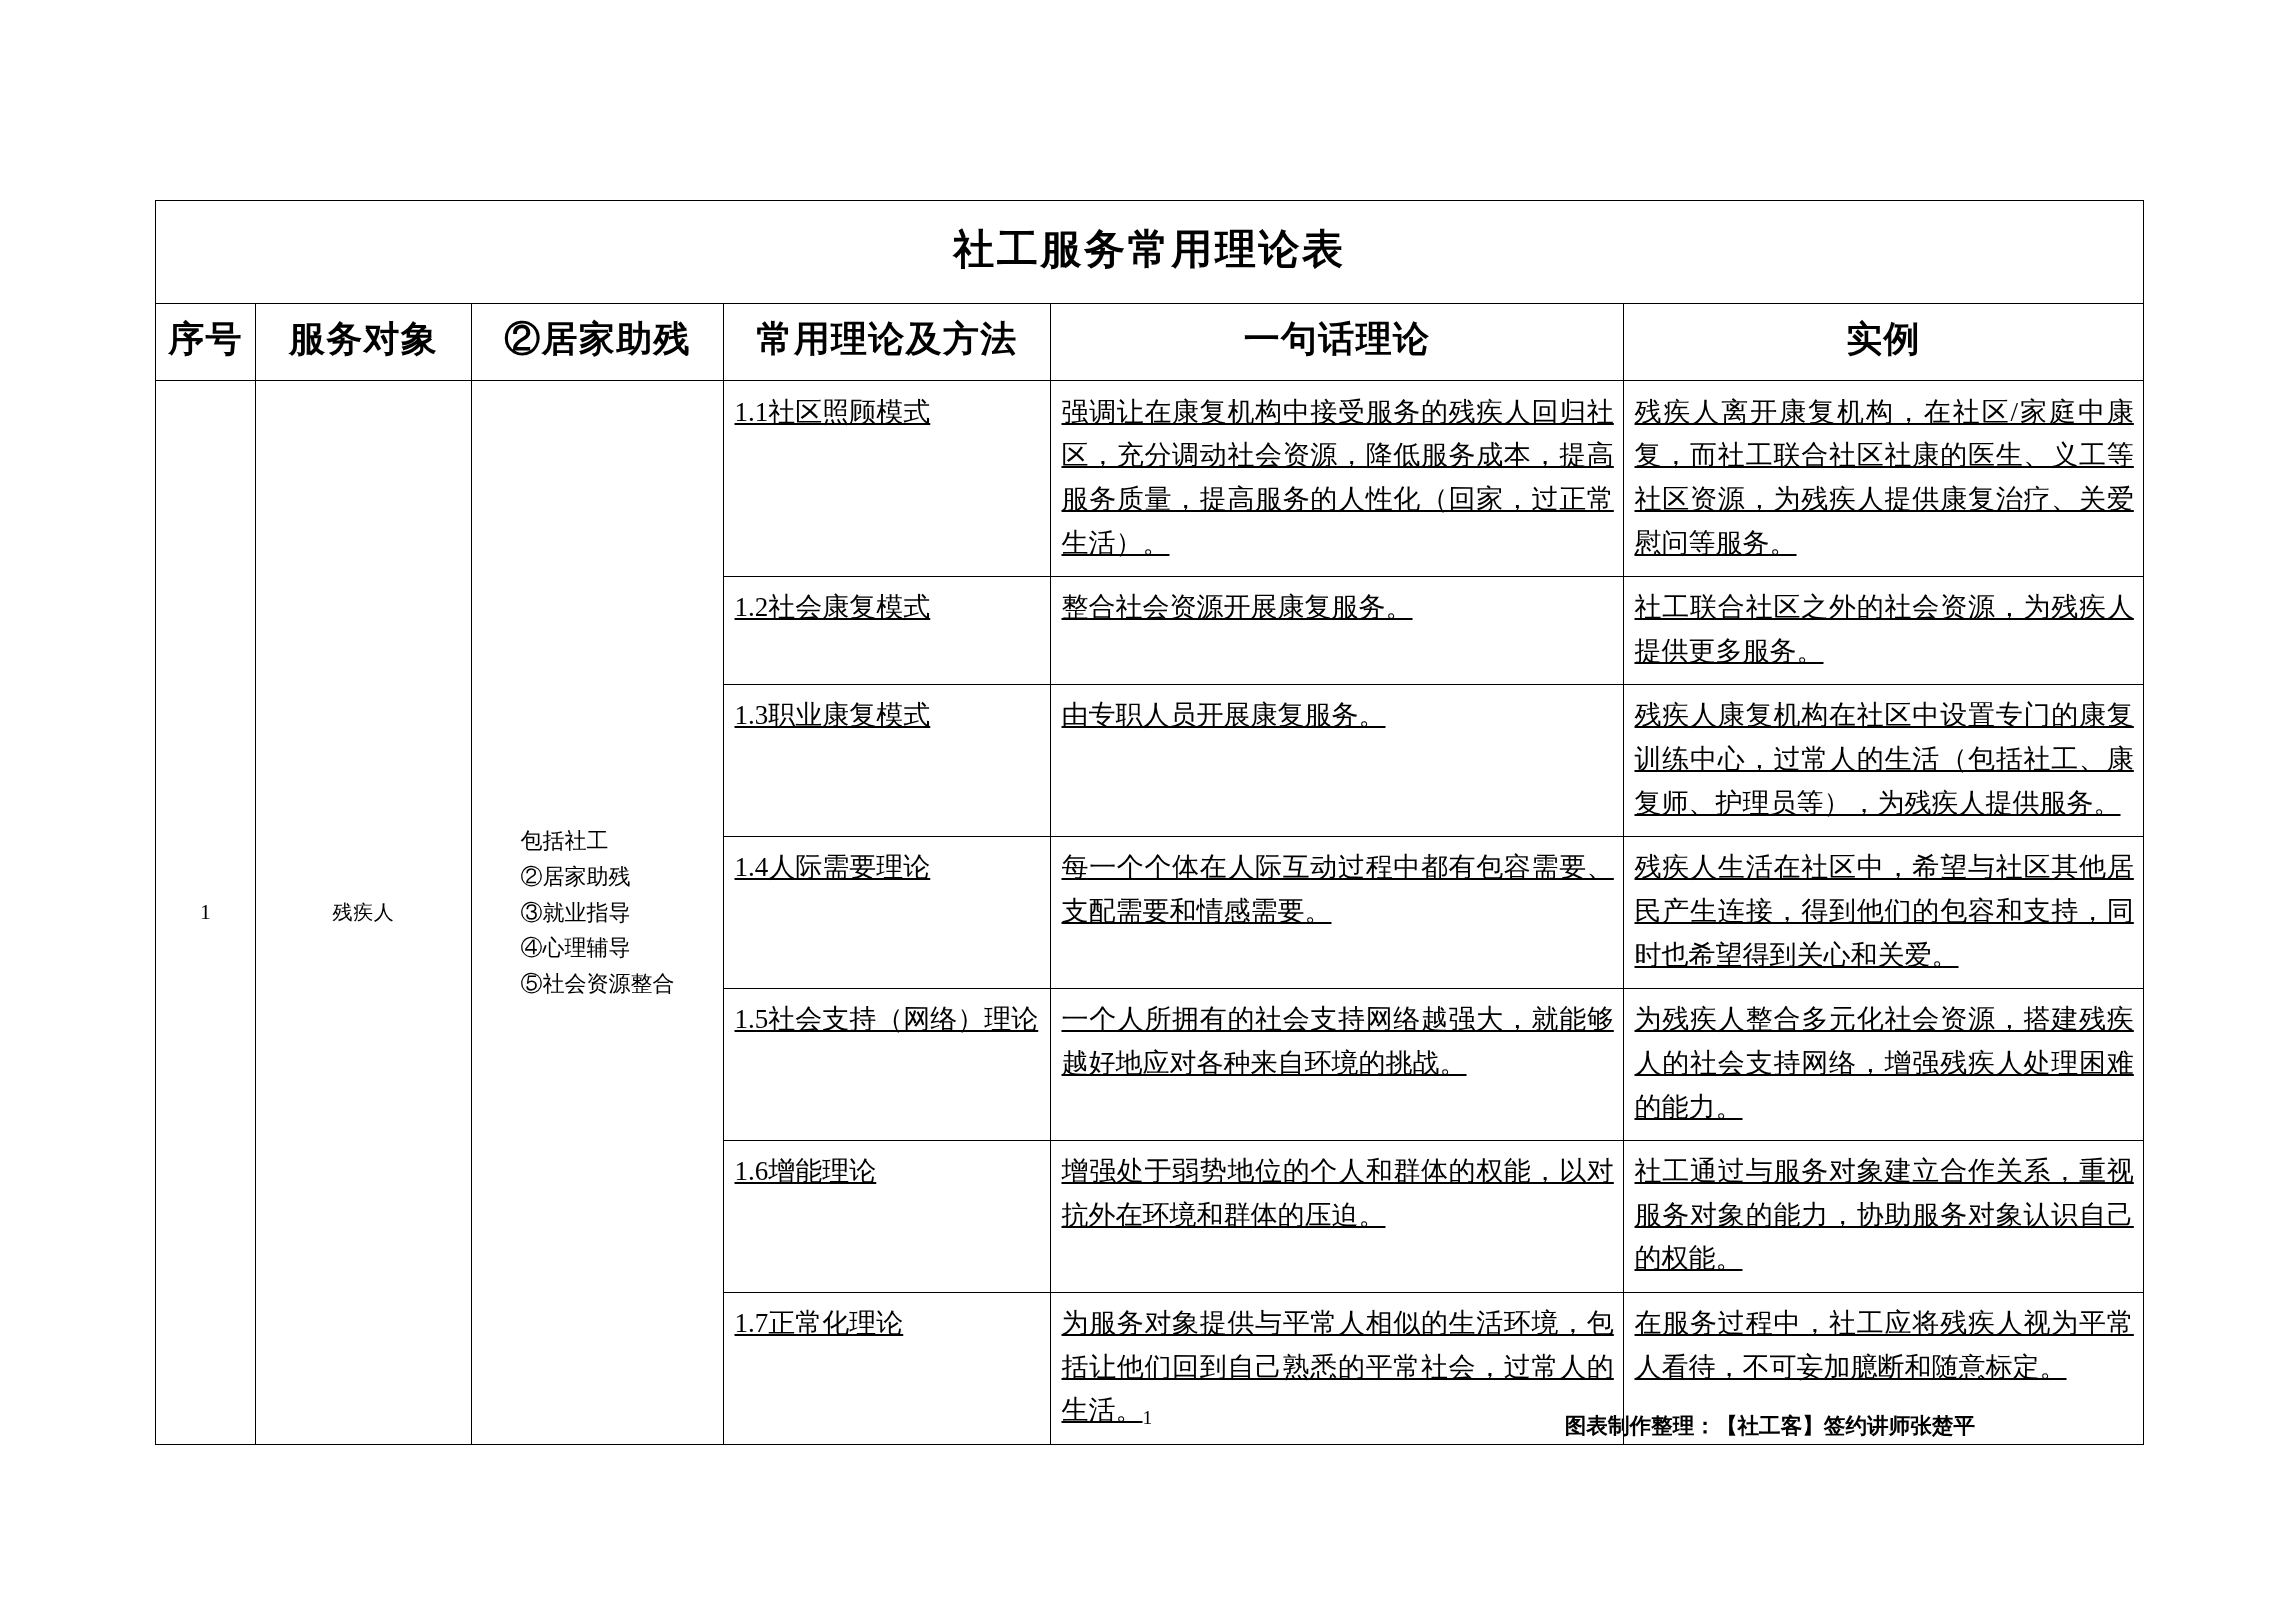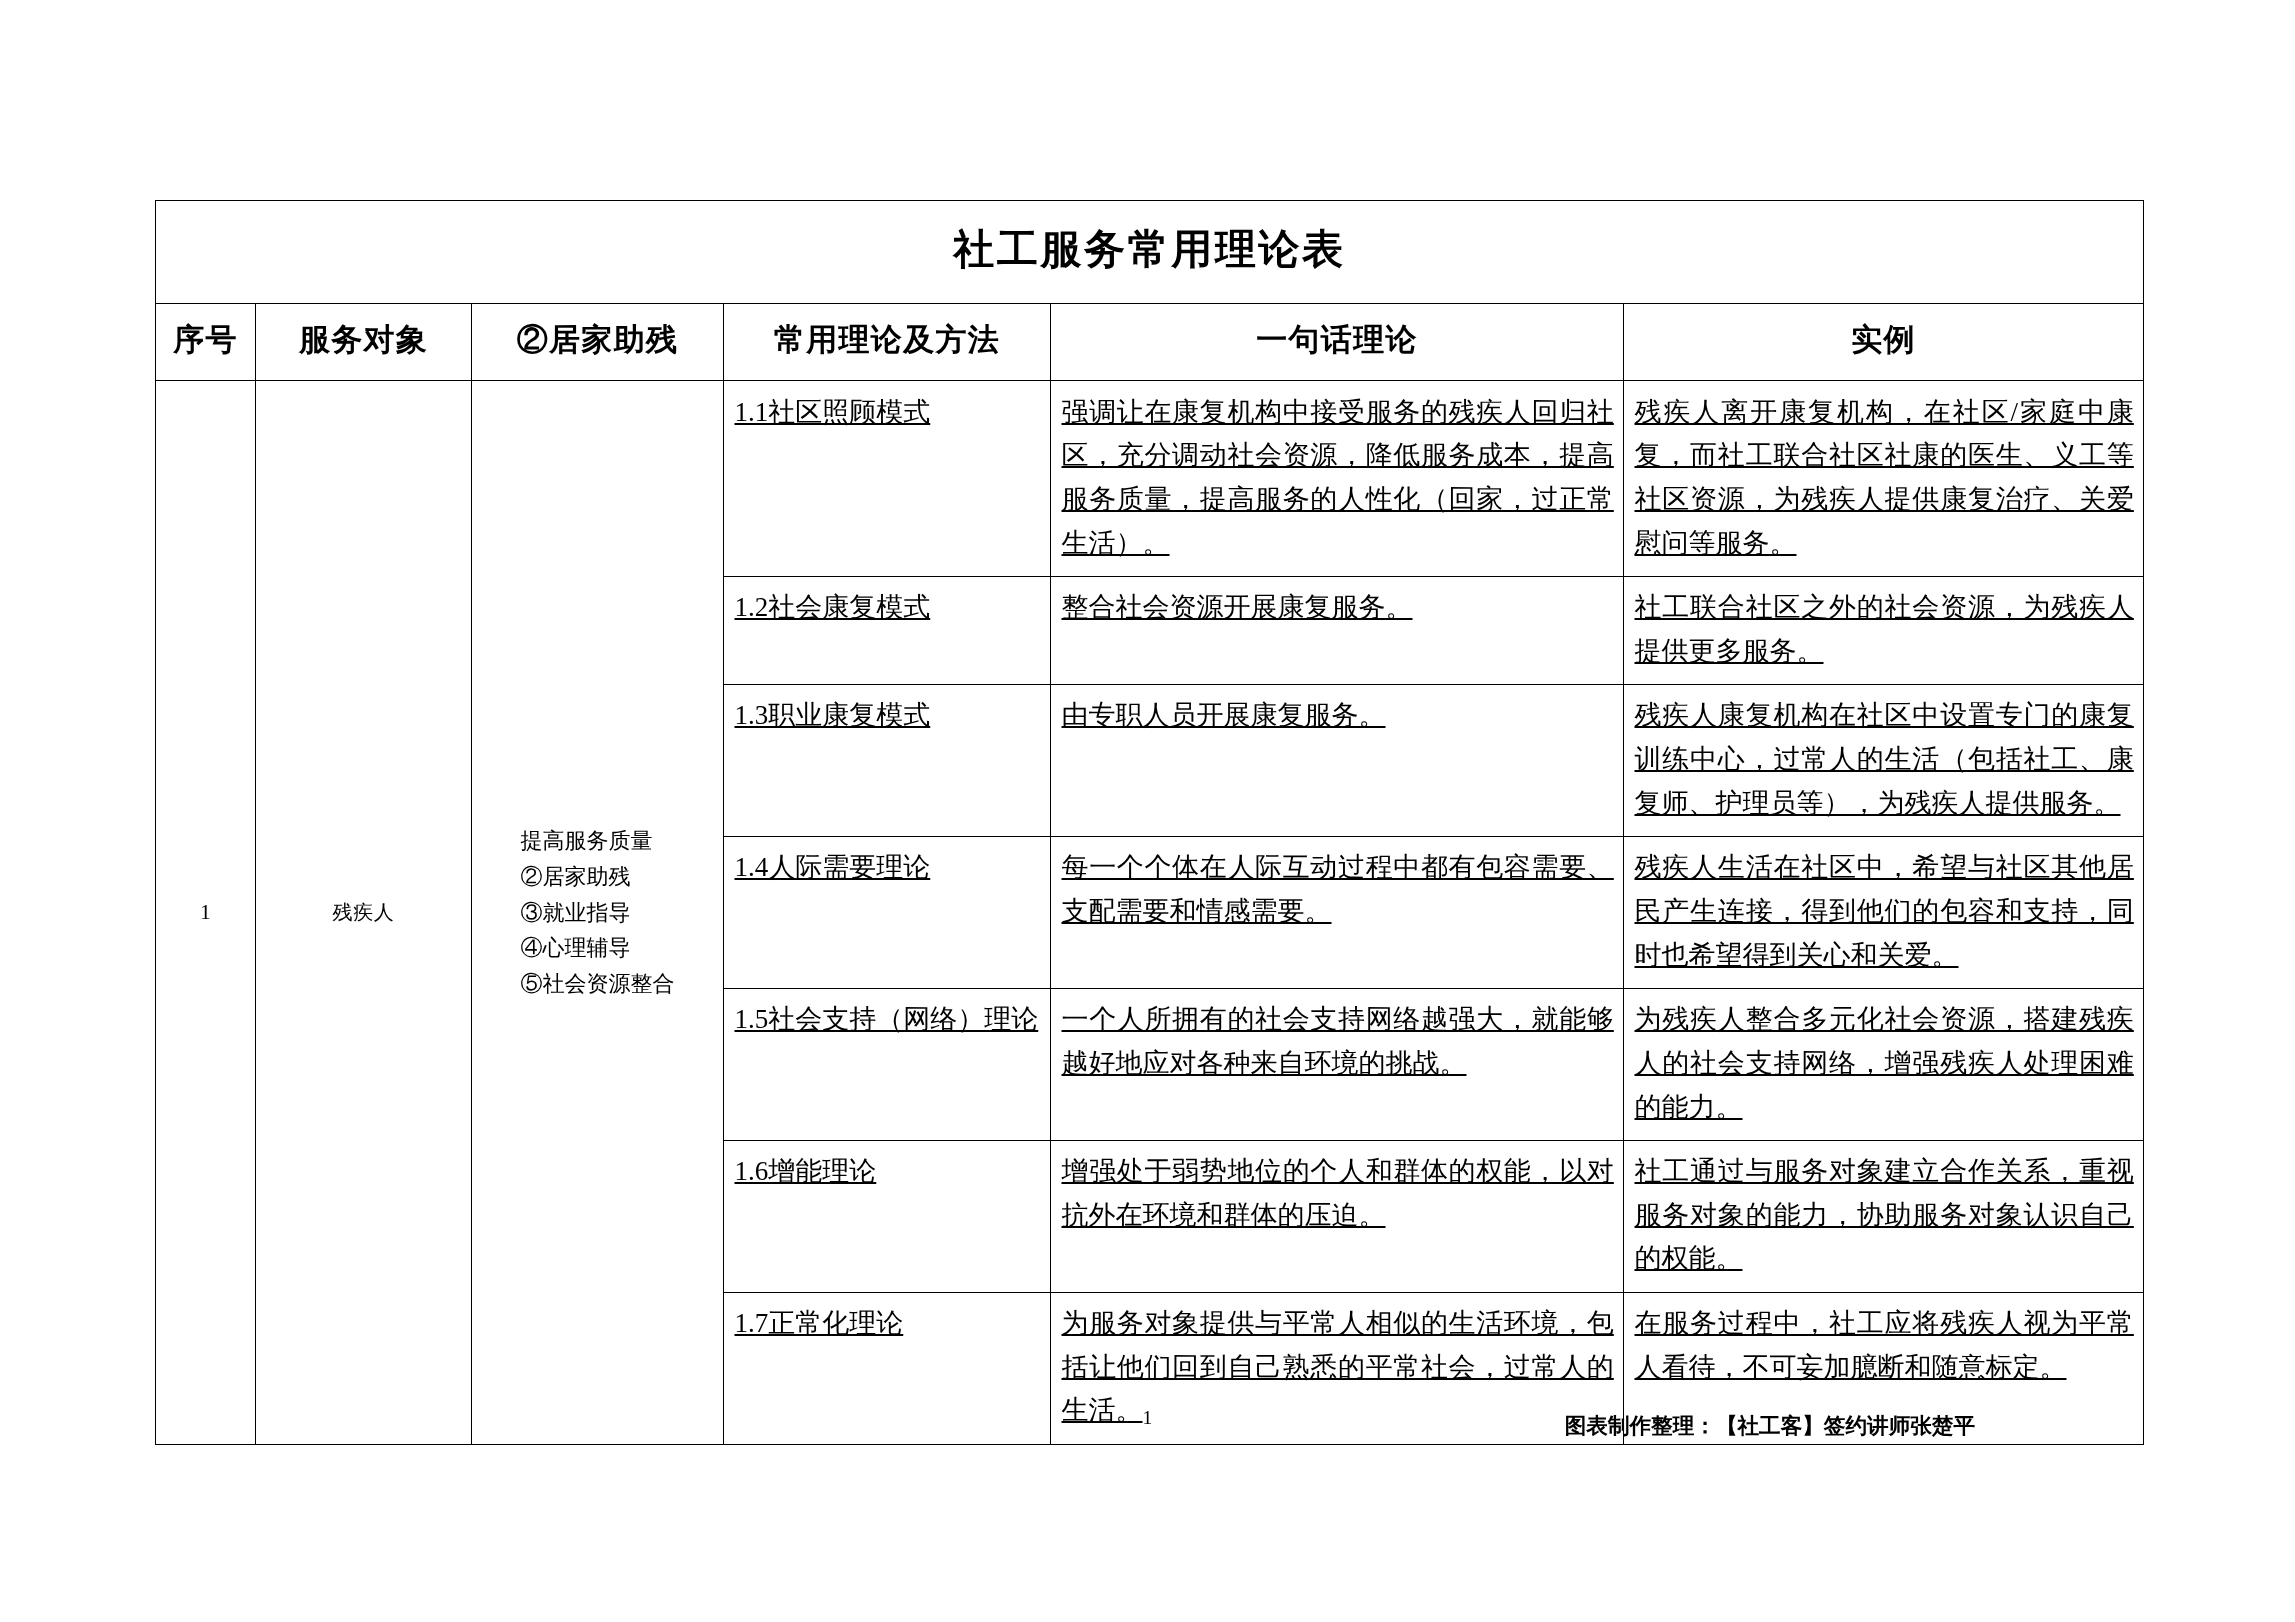--- a/index.html
+++ b/index.html
@@ -53,21 +53,21 @@
     letter-spacing: 2.6px;
     line-height: 1.1;
   }
 
   
   .hdr {
     text-align: center;
     vertical-align: middle !important;
     height: 63px;
     font-weight: bold;
-    font-size: 31px;
+    font-size: 36px;
     letter-spacing: 1.3px;
     padding: 3.9px 2.6px 9.2px 2.6px !important;
     white-space: nowrap;
   }
 
   
   .cell-seq,
   .cell-target,
   .cell-content {
     text-align: center;
@@ -148,21 +148,21 @@
         <td class="hdr">常用理论及方法</td>
         <td class="hdr">一句话理论</td>
         <td class="hdr">实例</td>
       </tr>
 
       <tr style="height: 175px;">
         <td class="cell-seq" rowspan="7">1</td>
         <td class="cell-target" rowspan="7">残疾人</td>
         <td class="cell-content" rowspan="7">
           <div class="content-list">
-            <div>提高服务质量</div>
+            <div>包括社工</div>
             <div>②居家助残</div>
             <div>③就业指导</div>
             <div>④心理辅导</div>
             <div>⑤社会资源整合</div>
           </div>
         </td>
         <td class="cell-theory">1.1社区照顾模式</td>
         <td class="cell-oneline">强调让在康复机构中接受服务的残疾人回归社区，充分调动社会资源，降低服务成本，提高服务质量，提高服务的人性化（回家，过正常生活）。</td>
         <td class="cell-example">残疾人离开康复机构，在社区/家庭中康复，而社工联合社区社康的医生、义工等社区资源，为残疾人提供康复治疗、关爱慰问等服务。</td>
       </tr>

